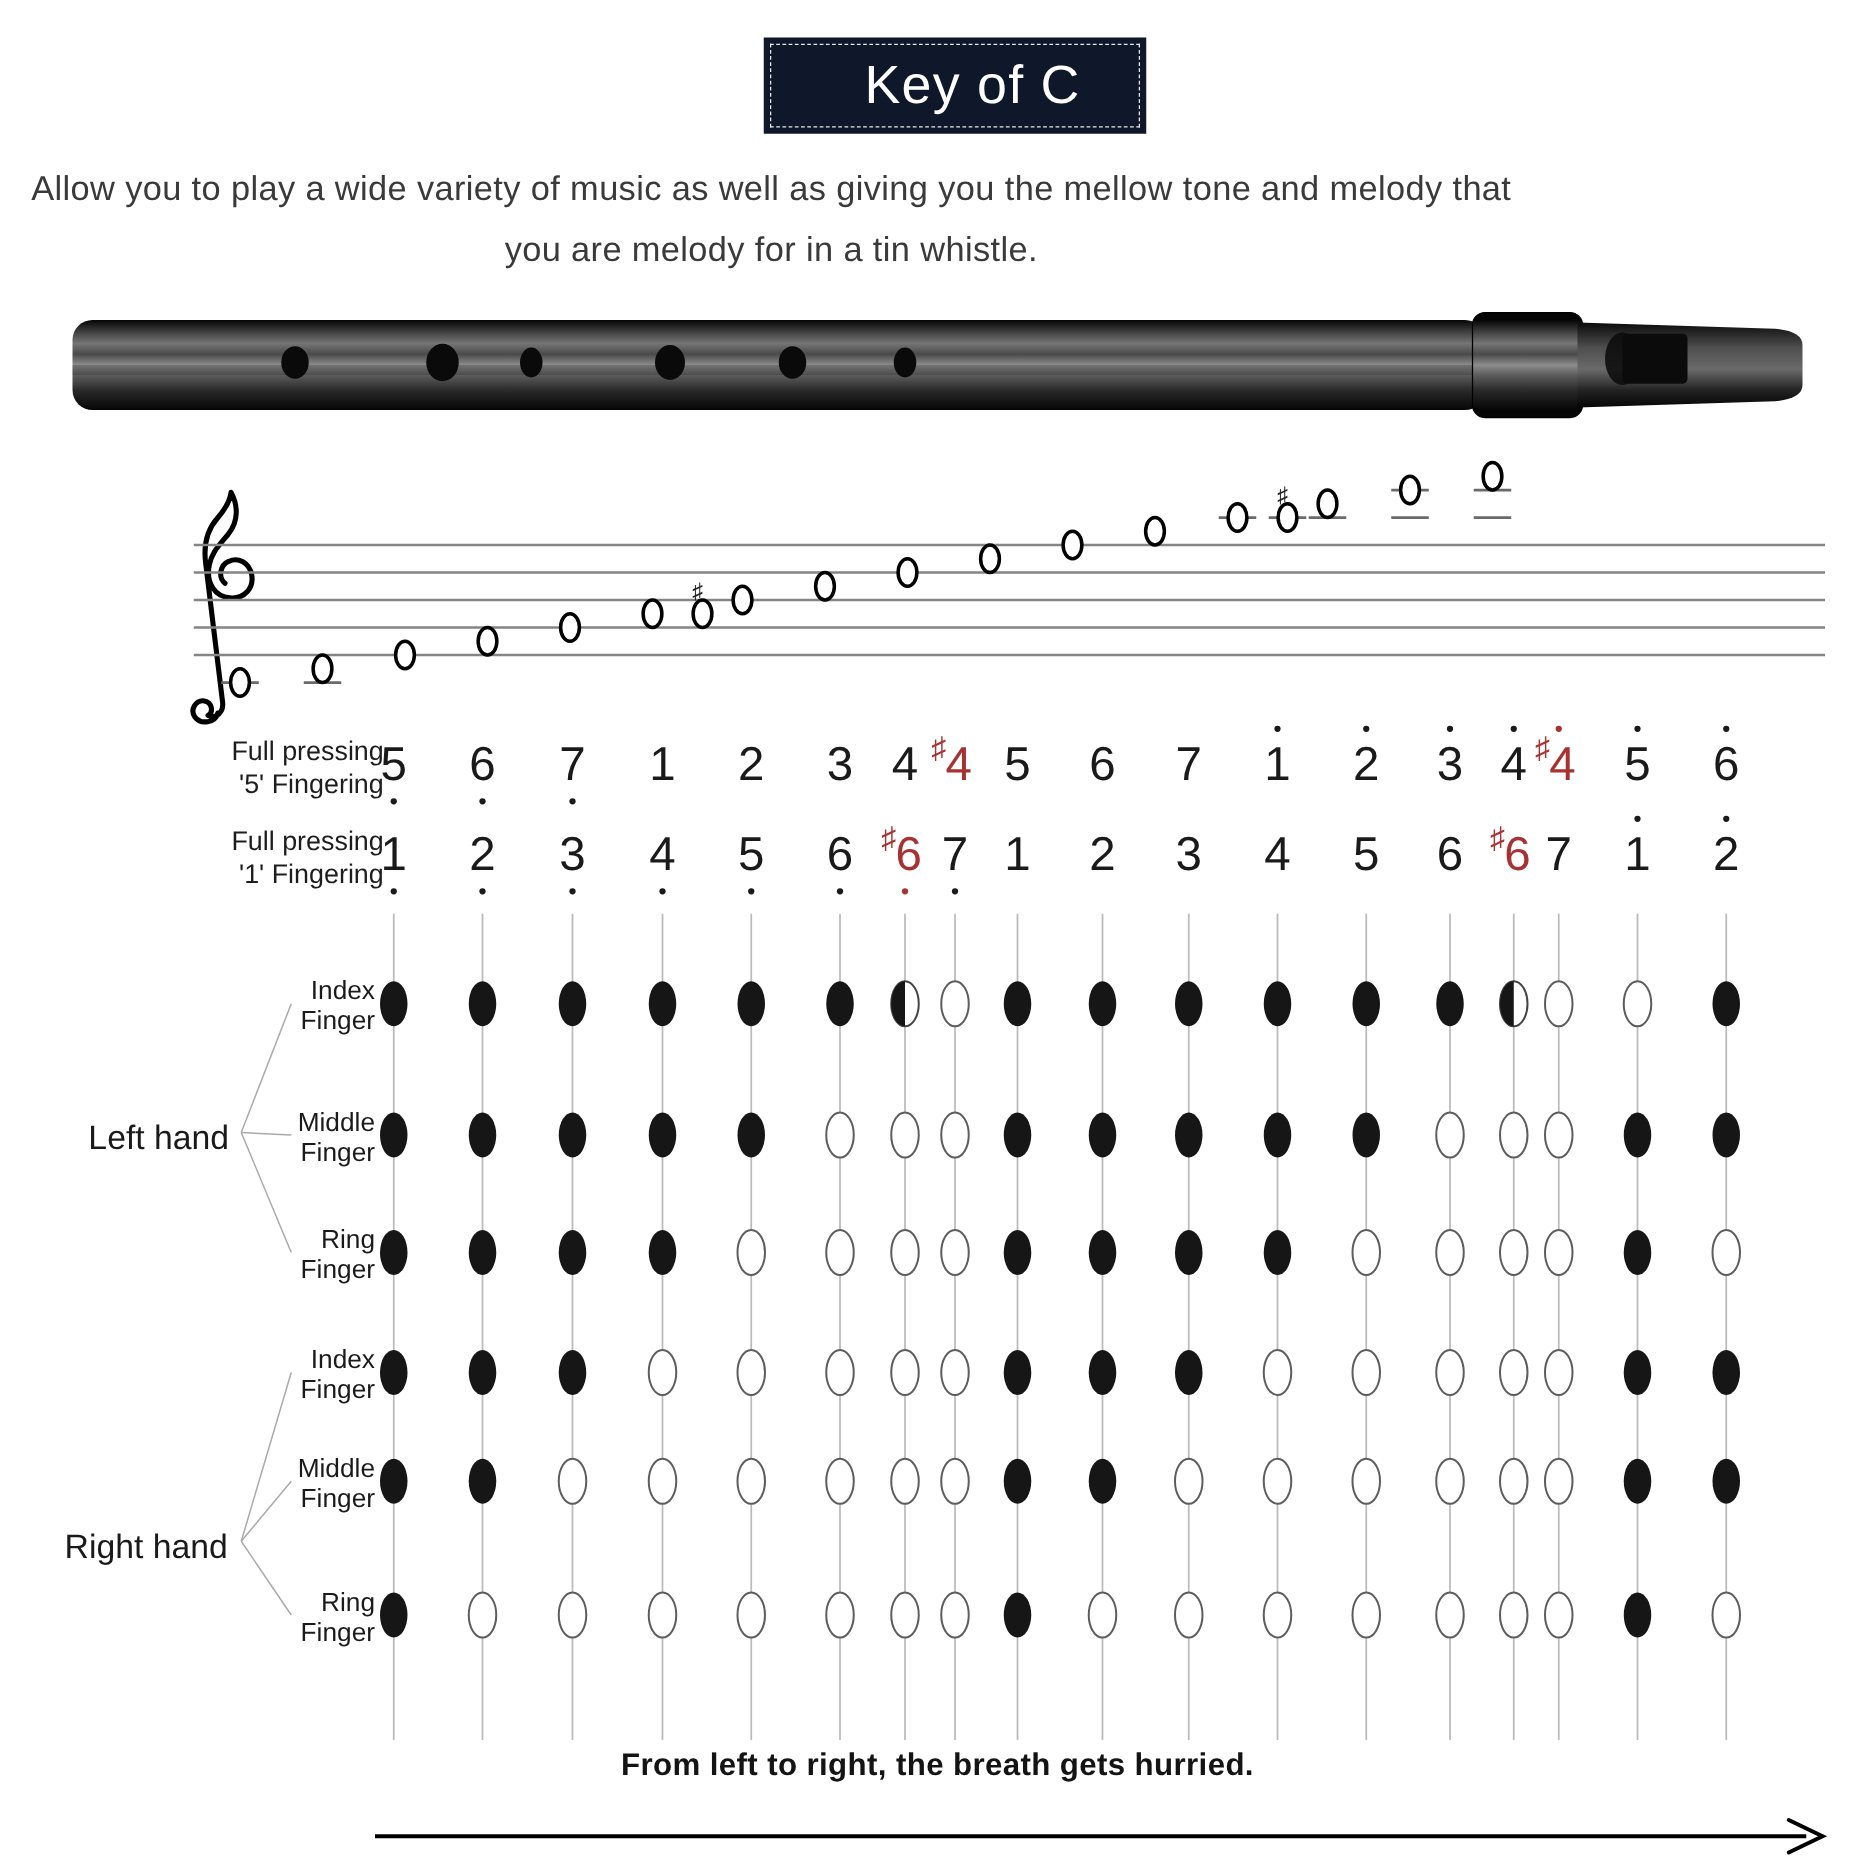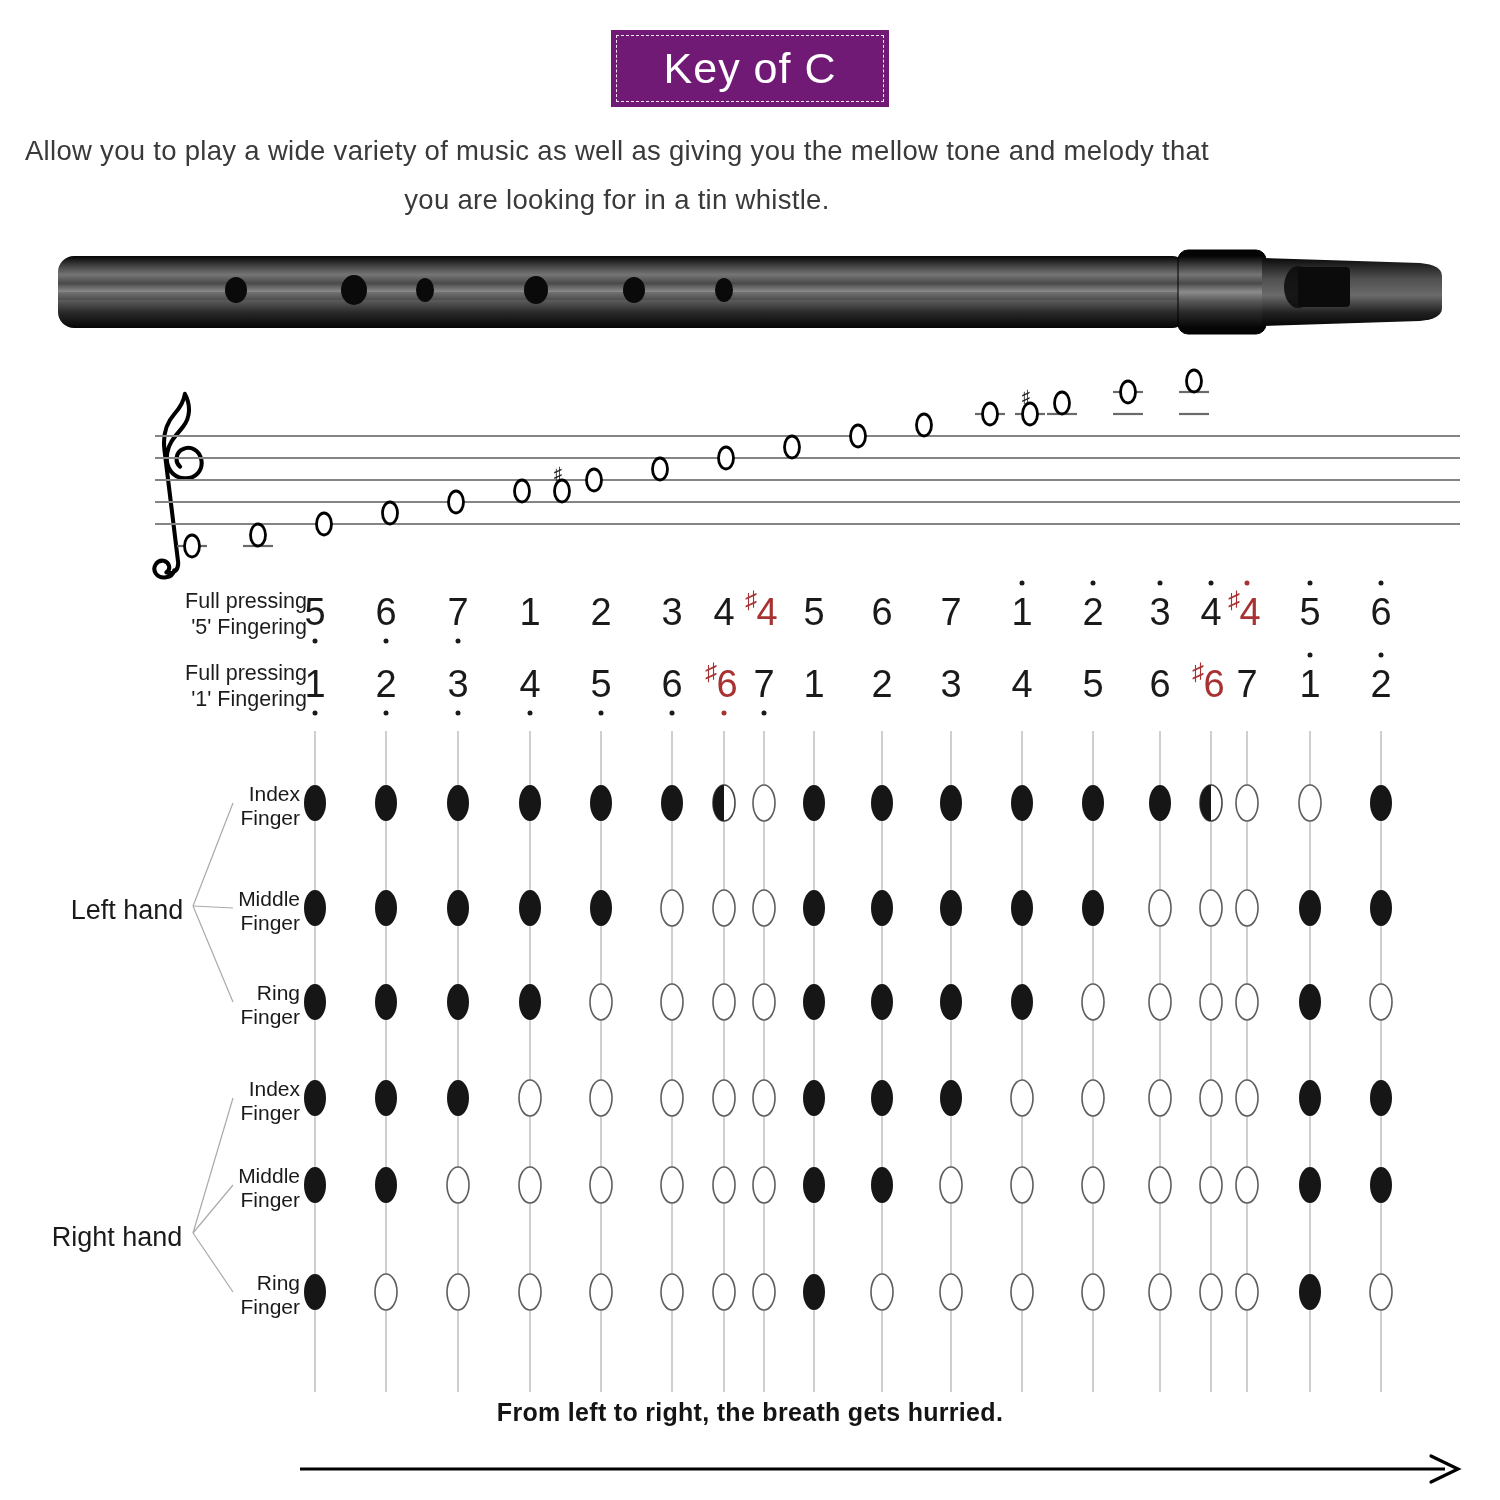--- a/index.html
+++ b/index.html
@@ -13,28 +13,28 @@
   .desc{left:0;top:126px;width:1234px;text-align:center;
         font-size:27.5px;color:#3a3a3a;line-height:49px;letter-spacing:.3px;}
   .caption{left:0;top:1398px;width:1500px;text-align:center;
            font-size:25px;color:#141414;font-weight:600;letter-spacing:.3px;}
   svg text{font-family:"Liberation Sans",sans-serif;}
   #scene{position:absolute;left:0;top:225px;width:1500px;height:1265px;}
 </style>
 </head>
 <body>
 
-<div class="abs banner" style="background: #701a75;">
+<div class="abs banner" style="background: #0f172a; padding-left: 28px;">
   <div class="banner-frame"></div>
   <div class="banner-label">Key of C</div>
 </div>
 
 <div class="abs desc">
   <div>Allow you to play a wide variety of music as well as giving you the mellow tone and melody that</div>
-  <div>you are looking for in a tin whistle.</div>
+  <div>you are melody for in a tin whistle.</div>
 </div>
 
 <svg id="scene" viewBox="0 225 1500 1265">
   <defs>
     <linearGradient id="tubeGrad" x1="0" y1="256" x2="0" y2="328" gradientUnits="userSpaceOnUse">
       <stop offset="0" stop-color="#050505"></stop>
       <stop offset="0.12" stop-color="#3a3a3a"></stop>
       <stop offset="0.26" stop-color="#757575"></stop>
       <stop offset="0.38" stop-color="#4a4a4a"></stop>
       <stop offset="0.50" stop-color="#8c8c8c"></stop>

